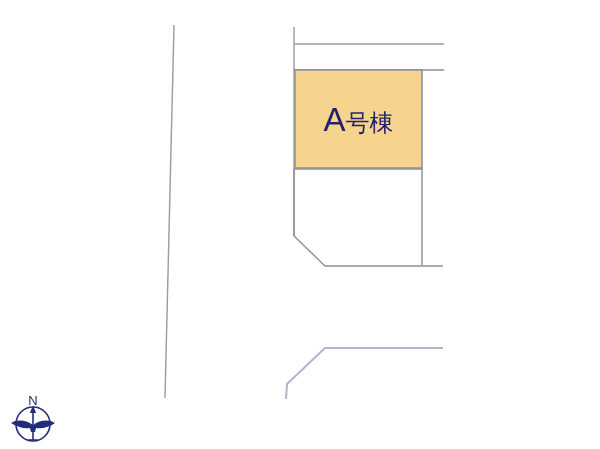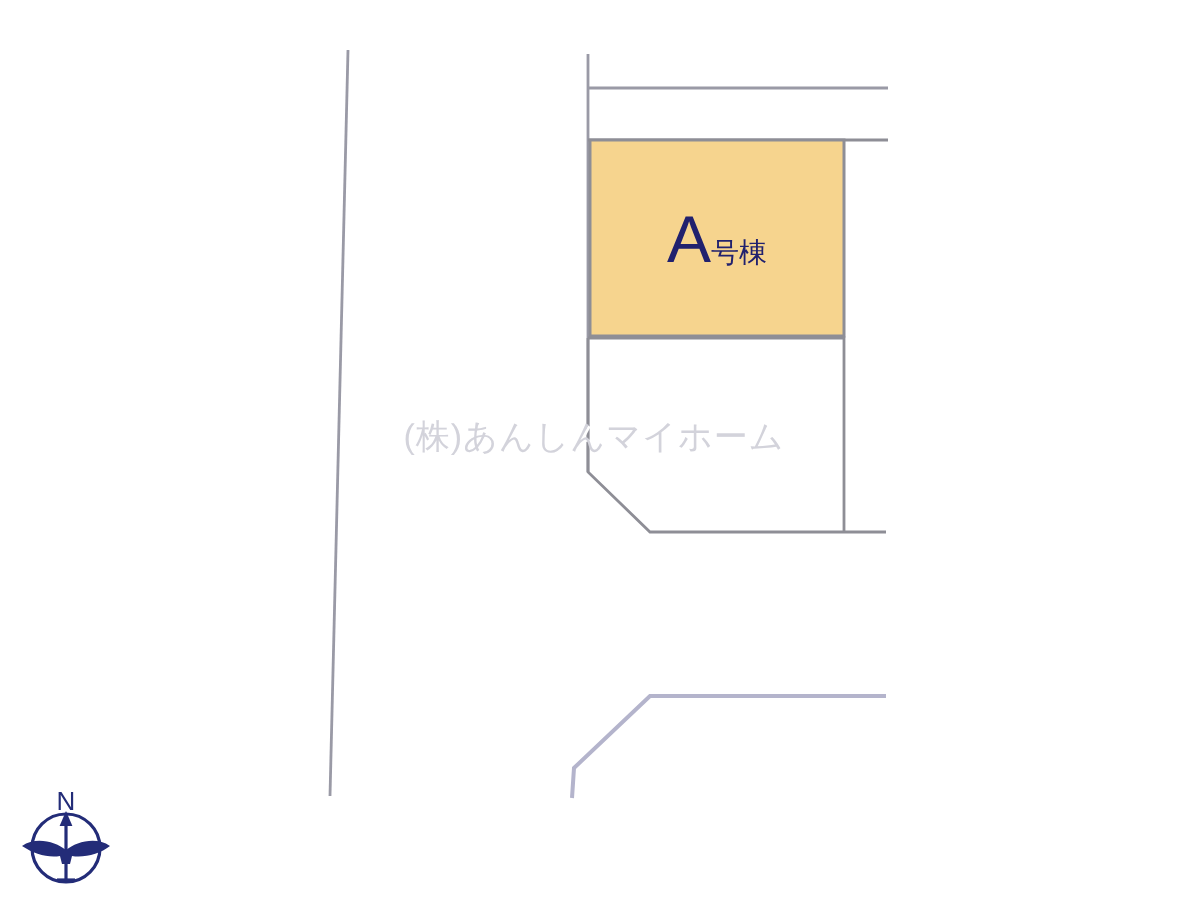--- a/index.html
+++ b/index.html
@@ -13,21 +13,21 @@
   .plan-svg{position:absolute;left:0;top:0;}
   .parcel-label{
     position:absolute;
     left:295px;top:70px;width:127px;height:98px;
     display:flex;justify-content:center;align-items:center;
     color:#21216e;
     pointer-events:none;
   }
   .parcel-label .inner{display:inline-flex;align-items:baseline;}
   .parcel-label .letter{font-size:33px;line-height:1;}
-  .parcel-label .suffix{font-size:14px;line-height:1;}
+  .parcel-label .suffix{font-size:24px;line-height:1;}
   .watermark{
     position:absolute;
     left:197px;top:207px;width:200px;height:24px;
     line-height:24px;text-align:center;
     font-size:17px;
     color:#d3d3db;
     text-shadow:1px 1px 0 #ffffff;
     letter-spacing:0.5px;
     pointer-events:none;
   }
@@ -60,21 +60,20 @@
     <path d="M443,348 L325,348 L287,384 L286,399" fill="none" stroke-width="2" stroke-linejoin="miter" stroke="#b4b4cc"></path>
   </svg>
 
   <div class="parcel-label">
     <span class="inner">
         <span class="letter">A</span>
         <span class="suffix">号棟</span>
       </span>
   </div>
 
-  <div class="watermark">(株)あんしんマイホーム</div>
 
   <svg class="compass" width="52" height="56" viewBox="0 0 52 56">
     <circle cx="25" cy="32" r="17" fill="none" stroke-width="1.6" stroke="#232c78"></circle>
 
     <rect x="19" y="1" width="12" height="13" fill="#ffffff"></rect>
     <text x="25" y="13" text-anchor="middle">N</text>
 
     <line x1="25" y1="19" x2="25" y2="48" stroke-width="1.6" stroke="#232c78"></line>
 
     <polygon points="25,13.5 21.8,21 28.2,21" fill="#232c78"></polygon>

